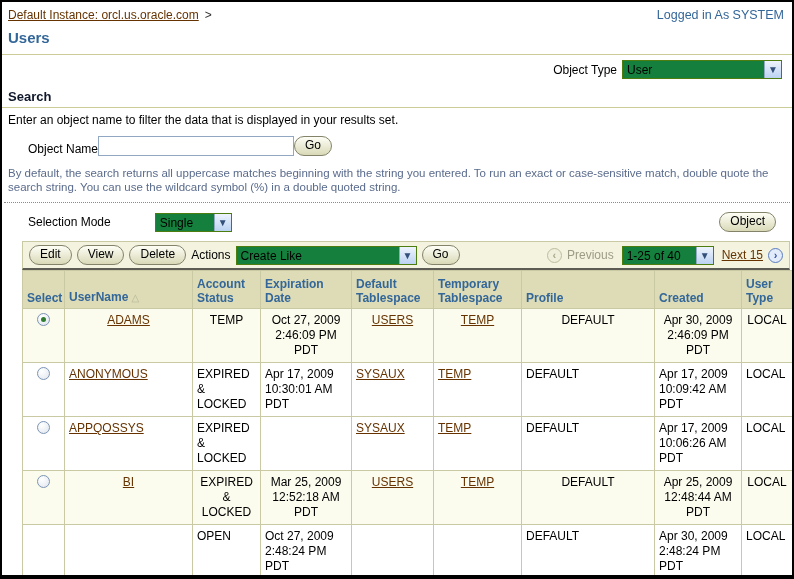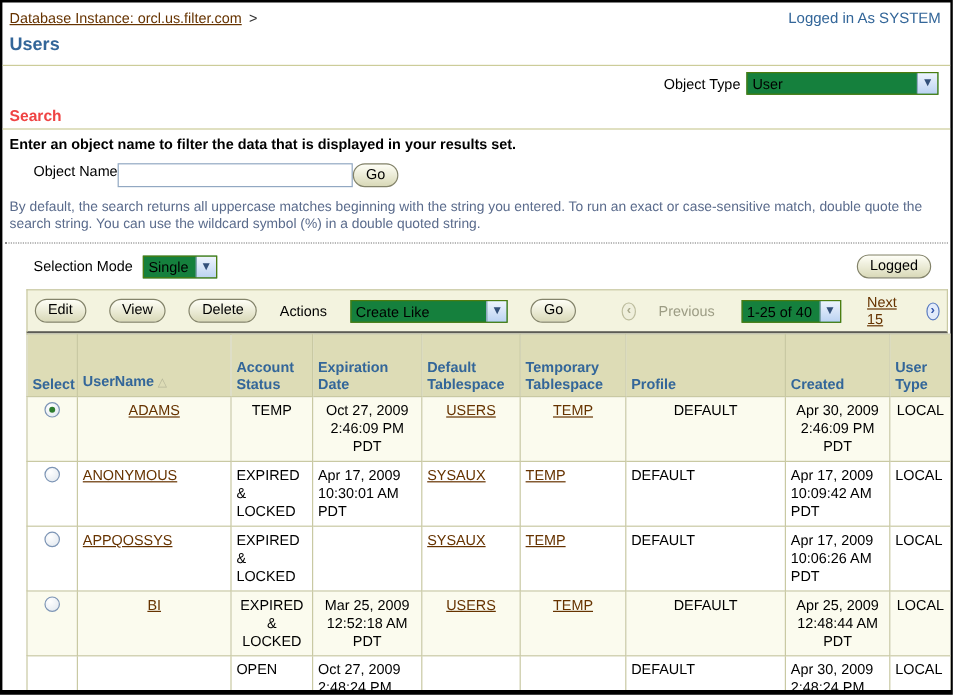--- a/index.html
+++ b/index.html
@@ -17,64 +17,64 @@
   .logged-in { color:#336699; font-size:12.5px; }
   .page-title { color:#336699; font-weight:bold; font-size:15px; padding:7px 0 8px 6px; border-bottom:1px solid #cccc99; }
   .objtype-row { display:flex; justify-content:flex-end; align-items:center; gap:5px; padding:5px 10px 2px 0; }
 
   
   .select { display:inline-flex; align-items:stretch; border:1px solid #4d7c0f; background:#15803d; height:19px; vertical-align:middle; }
   .select .val { padding:2px 6px 0 4px; white-space:nowrap; font-size:12px; }
   .select .arrow { width:17px; display:flex; align-items:center; justify-content:center;
     background:linear-gradient(#eef4fd,#bcd3f2); border-left:1px solid #92a8c2; color:#33507a; font-size:10px; }
 
-  .section-head { color:#ef4444; font-weight:bold; font-size:13px; padding:8px 0 3px 6px; border-bottom:1px solid #cccc99; }
-  .instruction { padding:5px 6px 4px 6px;font-weight:bold; }
-  .objname-row { display:flex; align-items:flex-start; gap:0; padding:5px 0 6px 26px; }
+  .section-head { color:#0f172a; font-weight:bold; font-size:13px; padding:8px 0 3px 6px; border-bottom:1px solid #cccc99; }
+  .instruction { padding:5px 6px 4px 6px; }
+  .objname-row { display:flex; align-items:flex-end; gap:0; padding:5px 0 6px 26px; }
   .text-input { width:196px; height:20px; border:1px solid #92a8c2; padding:1px 3px; font-family:"Liberation Sans",sans-serif; font-size:12px; }
 
   .pill-btn { display:inline-block; border:1px solid #83836a; border-radius:10px;
     background:linear-gradient(#fefef6,#d9d9b8); padding:2px 10px 3px 10px;
     font-size:12px; color:#000; cursor:pointer; white-space:nowrap; line-height:13px; }
   .hint { color:#5a6b8c; font-size:11.5px; padding:4px 6px 6px 6px; line-height:14px; }
   .dotted-div { border-bottom:1px dotted #8a8a8a; margin:2px 2px 0 2px; }
 
   .selmode-row { display:flex; align-items:center; padding:9px 8px 6px 26px; }
   .selmode-row .grow { flex:1; }
 
   .toolbar { margin:3px 2px 0 20px; background:#f3f3df; border:1px solid #c9c9a3; border-bottom:2px solid #5c5c55;
-    display:flex; align-items:center; gap:19px; padding:3px 6px;justify-content:space-between; }
+    display:flex; align-items:center; gap:5px; padding:3px 6px;justify-content:space-between; }
   .toolbar .grow { flex:1; }
   .nav-circle { width:15px; height:15px; border-radius:50%; display:inline-flex; align-items:center; justify-content:center;
     font-size:11px; font-weight:bold; line-height:1; }
   .nav-prev { border:1px solid #bdbd9e; background:#efefdc; color:#a9a98c; }
   .nav-next { border:1px solid #5b7cc0; background:#e2ebfa; color:#3355aa; cursor:pointer; }
   .prev-label { color:#9c9c84; }
 
   table.users { border-collapse:collapse; margin:0 2px 0 20px; width:770px; table-layout:fixed; background:#fff; }
   table.users th, table.users td { border:1px solid #c9c9a3; font-size:12px; overflow:hidden; }
   table.users th { background:#dddcb6; color:#336699; font-weight:bold; text-align:left;
-    vertical-align:bottom; padding:3px 4px; height:52px; line-height:14px; }
+    vertical-align:bottom; padding:3px 4px; height:38px; line-height:14px; }
   table.users td { vertical-align:top; padding:4px 4px; height:50px; line-height:15px; }
   tr.row-odd td { background:#fbfbee;text-align:center; }
   tr.row-even td { background:#ffffff; }
   .col-select-h, .col-select { text-align:left; }
   td.col-select { text-align:center; vertical-align:top; padding-top:7px; }
   .sort-tri { color:#b8b89a; font-size:10px; margin-left:3px; font-weight:normal; }
 
   .radio { width:13px; height:13px; border-radius:50%; border:1px solid #7d95b5;
     background:radial-gradient(circle at 35% 30%, #ffffff, #dfe6ee); display:inline-block; position:relative; cursor:pointer; }
   .radio-on::after { content:""; position:absolute; left:3px; top:3px; width:5px; height:5px; border-radius:50%; background:#2e7d2e; }
 </style>
 </head>
 <body>
 
 <div class="topbar">
   <div>
-    <a class="brown-link">Database Instance: orcl.us.filter.com</a><span class="crumb-sep">&gt;</span>
+    <a class="brown-link">Default Instance: orcl.us.oracle.com</a><span class="crumb-sep">&gt;</span>
   </div>
   <div class="logged-in">Logged in As SYSTEM</div>
 </div>
 
 <div class="page-title">Users</div>
 
 <div class="objtype-row">
   <span>Object Type</span>
   <span class="select" style="width:160px;">
     <span class="val" style="flex:1;">User</span>
@@ -89,26 +89,26 @@
   <span>Object Name</span>
   <input class="text-input" type="text" value="" style="">
   <span class="pill-btn">Go</span>
 </div>
 
 <div class="hint">By default, the search returns all uppercase matches beginning with the string you entered. To run an exact or case-sensitive match, double quote the search string. You can use the wildcard symbol (%) in a double quoted string.</div>
 <div class="dotted-div"></div>
 
 <div class="selmode-row">
   <span style="margin-right:8px;">Selection Mode</span>
-  <span class="select" style="width:62px;">
+  <span class="select" style="width:77px;margin-left:36px;">
     <span class="val" style="flex:1;">Single</span>
     <span class="arrow">▼</span>
   </span>
   <span class="grow"></span>
-  <span class="pill-btn" style="margin-right:8px;">Logged</span>
+  <span class="pill-btn" style="margin-right:8px;">Object</span>
 </div>
 
 <div class="toolbar">
   <span class="pill-btn">Edit</span>
   <span class="pill-btn">View</span>
   <span class="pill-btn">Delete</span>
   <span>Actions</span>
   <span class="select" style="width:181px;">
     <span class="val" style="flex:1;">Create Like</span>
     <span class="arrow">▼</span>

